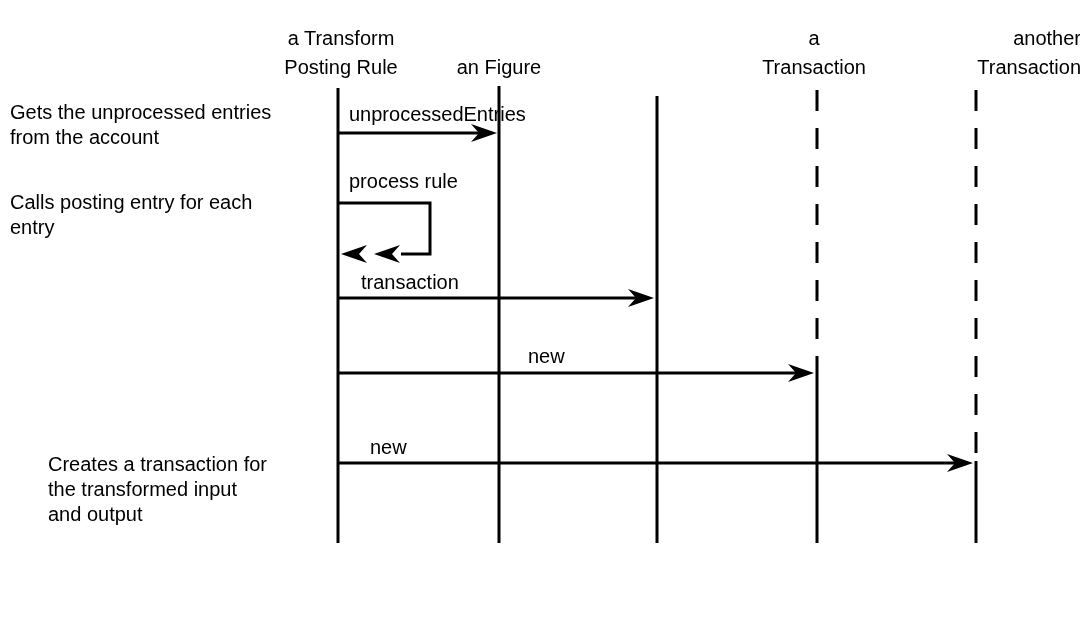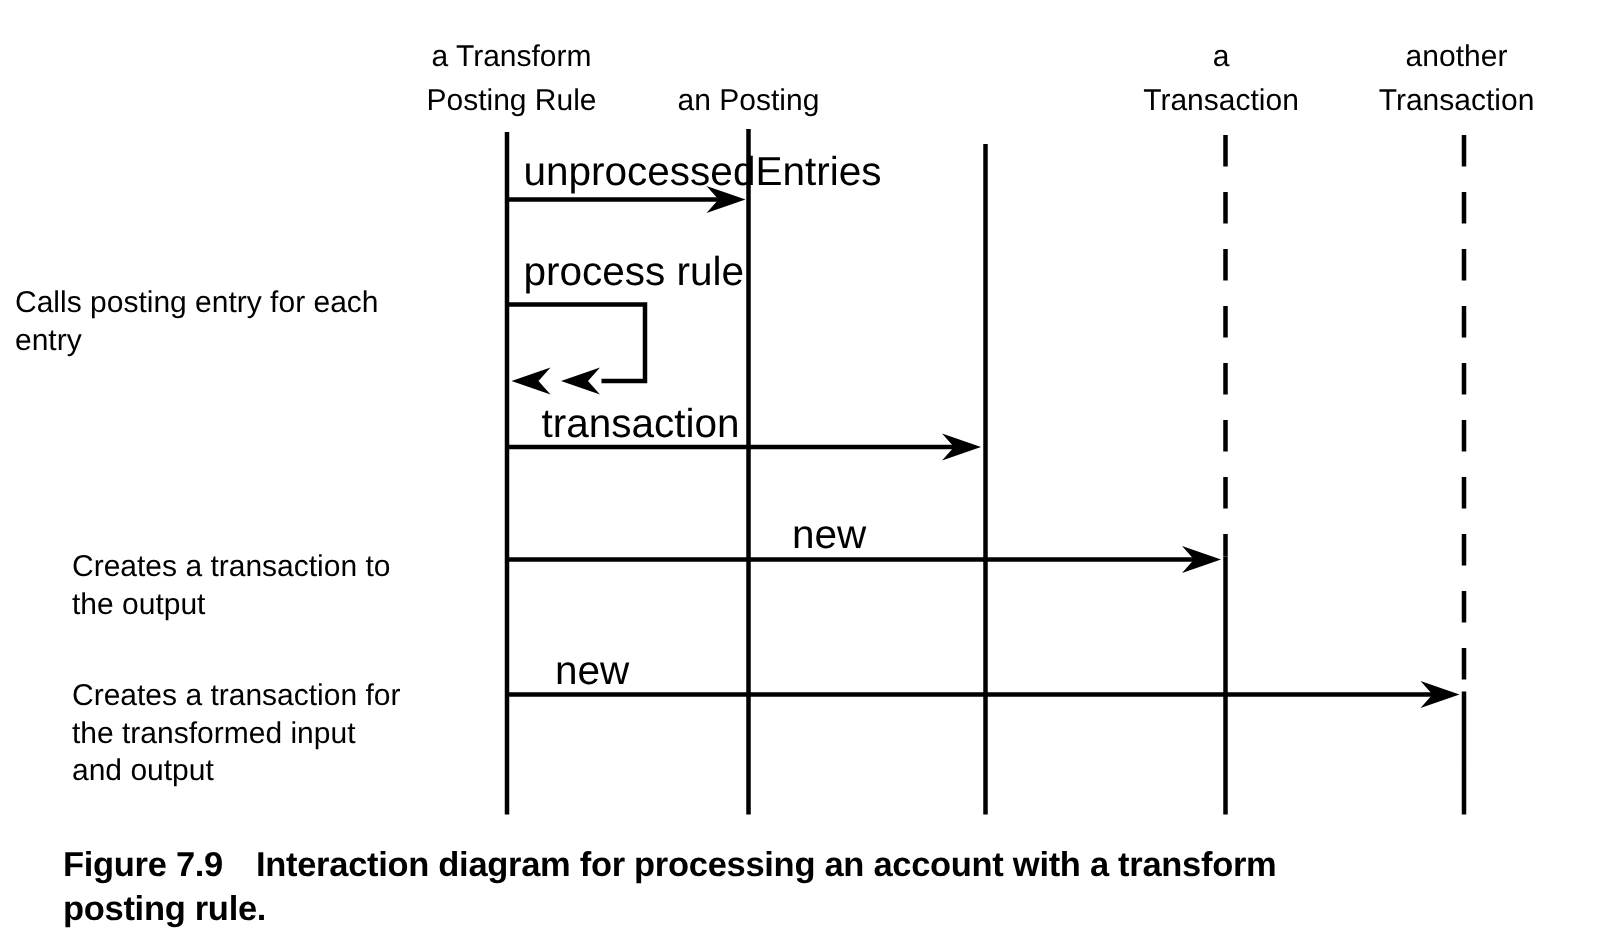--- a/index.html
+++ b/index.html
@@ -35,35 +35,35 @@
     width: 220px;
     text-align: center;
     font-size: 20px;
     line-height: 29px;
     white-space: pre-line;
   }
   .hdr1 { left: 231px; top: 24px; }
   .hdr2 { left: 389px; top: 53px; }
   .hdr3 { left: 544px; top: 24px; }
   .hdr4 { left: 704px; top: 24px; }
-  .hdr5 { left: 861px; top: 24px; }
+  .hdr5 { left: 861px; top: 24px; text-align: right; }
   .ann {
     position: absolute;
     font-size: 20px;
     line-height: 25px;
     white-space: pre-line;
   }
   .ann1 { left: 10px; top: 100px; }
   .ann2 { left: 10px; top: 190px; }
   .ann3 { left: 48px; top: 280px; }
   .ann4 { left: 48px; top: 366px; }
   .ann5 { left: 48px; top: 452px; }
   .msg {
     position: absolute;
-    font-size: 27px;
+    font-size: 20px;
     line-height: 22px;
     white-space: nowrap;
   }
   .msg1 { left: 349px; top: 103px; }
   .msg2 { left: 349px; top: 170px; }
   .msg3 { left: 361px; top: 271px; }
   .msg4 { left: 528px; top: 345px; }
   .msg5 { left: 370px; top: 436px; }
   .caption {
     position: absolute;
@@ -110,38 +110,34 @@
 
     <line x1="338" y1="373" x2="798" y2="373"></line>
     <polygon points="814,373 788,364 796,373 788,382"></polygon>
 
     <line x1="338" y1="463" x2="957" y2="463"></line>
     <polygon points="973,463 947,454 955,463 947,472"></polygon>
   </svg>
 
   <div class="hdr hdr1">a Transform
 Posting Rule</div>
-  <div class="hdr hdr2">an Posting</div>
+  <div class="hdr hdr2">an Figure</div>
   <div class="hdr hdr4">a
 Transaction</div>
   <div class="hdr hdr5">another
 Transaction</div>
 
+  <div class="ann ann1">Gets the unprocessed entries
+from the account</div>
   <div class="ann ann2">Calls posting entry for each
 entry</div>
-  <div class="ann ann4">Creates a transaction to
-the output</div>
   <div class="ann ann5">Creates a transaction for
 the transformed input
 and output</div>
 
   <div class="msg msg1">unprocessedEntries</div>
   <div class="msg msg2">process rule</div>
   <div class="msg msg3">transaction</div>
   <div class="msg msg4">new</div>
   <div class="msg msg5">new</div>
 
-  <div class="caption">
-    <span>Figure 7.9</span><span class="cap-gap"></span><span class="cap-text">Interaction diagram for processing an account with a transform
-posting rule.</span>
-  </div>
 
 </div>
 
 </body></html>

